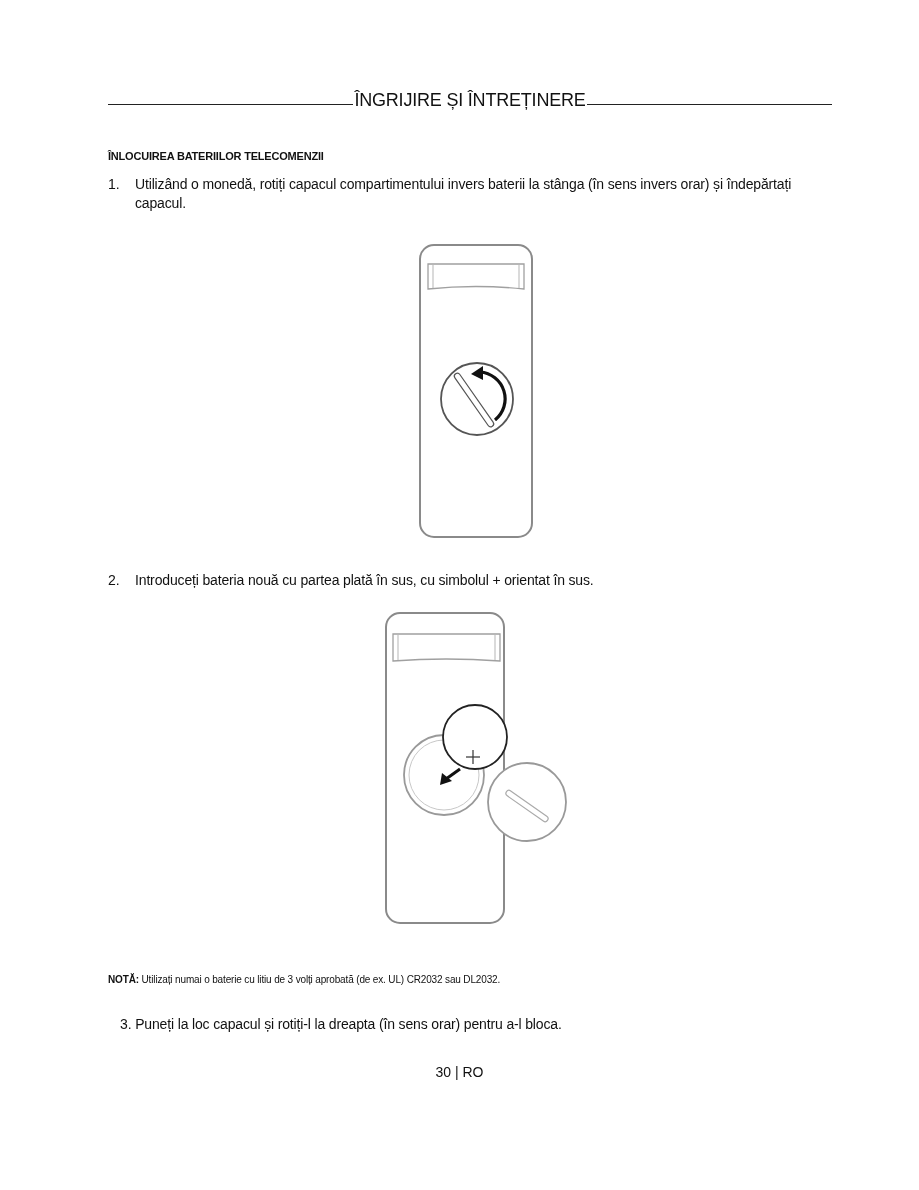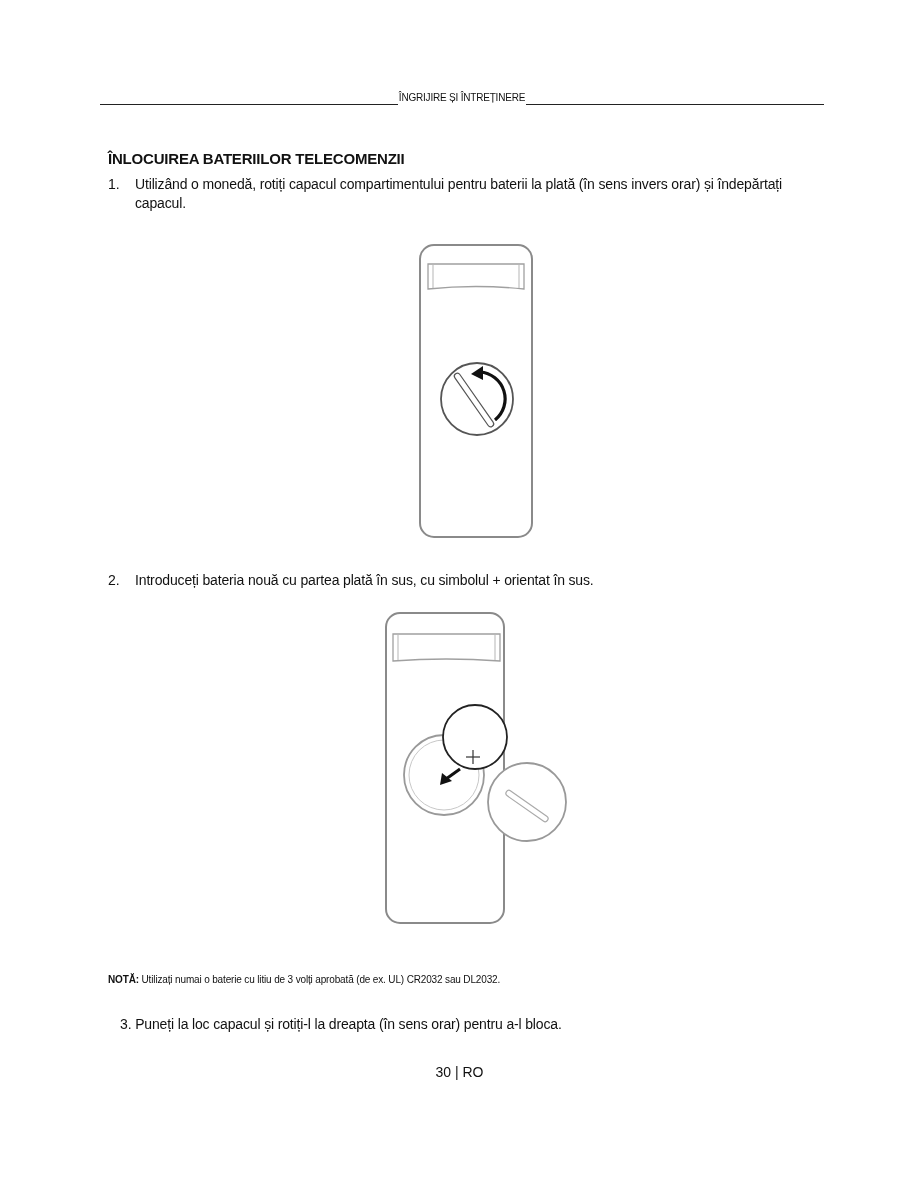--- a/index.html
+++ b/index.html
@@ -1,22 +1,22 @@
 <!DOCTYPE html>
 <html><head>
 <meta charset="utf-8">
 <style>
   html, body { margin:0; padding:0; background:#ffffff; }
   body { width:919px; height:1190px; position:relative; overflow:hidden;
          font-family:"Liberation Sans", sans-serif; color:#111; }
   .abs { position:absolute; }
-  .header { left:100px; top:90px; width:724px; font-size:10px; display:flex; align-items:center; }
+  .header { left:108px; top:90px; width:724px; font-size:18px; display:flex; align-items:flex-start; }
   .header .rule { flex:1; border-bottom:1.2px solid #222; height:14px; }
   .header .htxt { padding:0 1px; white-space:nowrap; letter-spacing:-0.2px; }
-  .title { left:108px; top:150px; font-size:15px; font-weight:bold; letter-spacing:-0.2px; }
+  .title { left:108px; top:150px; font-size:11px; font-weight:bold; letter-spacing:-0.2px; }
   .item { font-size:14px; line-height:19px; letter-spacing:-0.15px; }
   .num { position:absolute; left:0; }
   .txt { margin-left:27px; }
   .fig svg { display:block; }
   .note { left:108px; top:974px; font-size:10px; letter-spacing:-0.15px; }
   .note b { font-weight:bold; }
   .footer { left:0; width:919px; top:1064px; text-align:center; font-size:14px; }
 </style>
 </head>
 <body>
@@ -24,21 +24,21 @@
 <div class="abs header">
   <div class="rule"></div>
   <span class="htxt">ÎNGRIJIRE ȘI ÎNTREȚINERE</span>
   <div class="rule"></div>
 </div>
 
 <div class="abs title">ÎNLOCUIREA BATERIILOR TELECOMENZII</div>
 
 <div class="abs item" style="left:108px; top:175px; width:700px;">
   <span class="num">1.</span>
-  <div class="txt">Utilizând o monedă, rotiți capacul compartimentului pentru baterii la plată (în sens invers orar) și îndepărtați capacul.</div>
+  <div class="txt">Utilizând o monedă, rotiți capacul compartimentului invers baterii la stânga (în sens invers orar) și îndepărtați capacul.</div>
 </div>
 
 <div class="abs fig" style="left:415px; top:242px;">
   <svg width="122" height="300" viewBox="0 0 122 300">
     <rect x="5" y="3" width="112" height="292" rx="14" fill="#fff" stroke="#8a8a8a" stroke-width="2"></rect>
     <path d="M13,22 L109,22 L109,47 Q61,42 13,47 Z" fill="#fff" stroke="#a0a0a0" stroke-width="1.3"></path>
     <line x1="18" y1="23" x2="18" y2="46" stroke="#b5b5b5" stroke-width="1"></line>
     <line x1="104" y1="23" x2="104" y2="46" stroke="#b5b5b5" stroke-width="1"></line>
     <g>
       <circle cx="62" cy="157" r="36" fill="#fff" stroke="#555" stroke-width="1.8"></circle>

